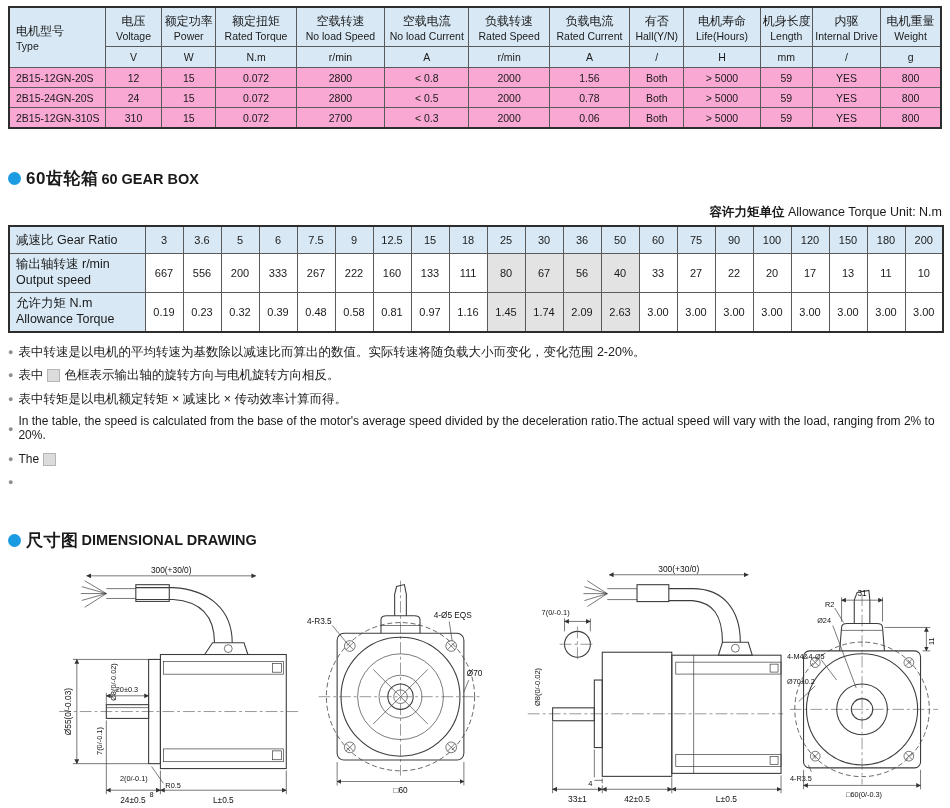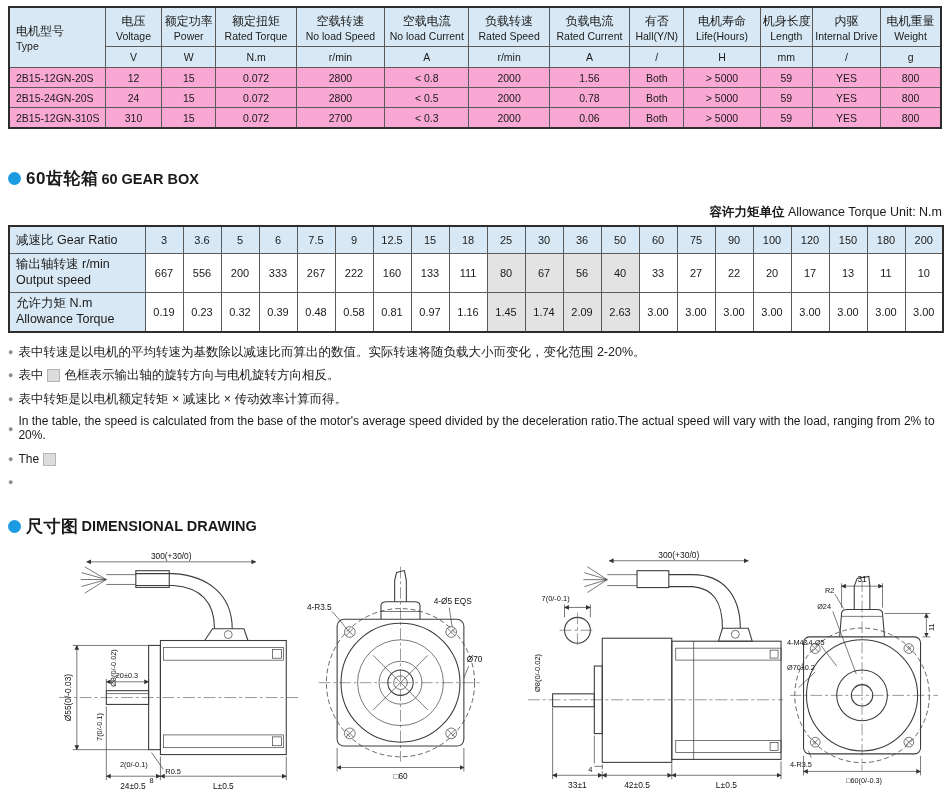--- a/index.html
+++ b/index.html
@@ -331,21 +331,21 @@
       <li class="en">
         <span class="nb">●</span>
         <span>The</span>
         <span class="graybox"></span>
       </li>
       <li class="en">
         <span class="nb">●</span>
       </li>
     </ul>
 
-  <div class="section-title" style="margin-top:28px;">
+  <div class="section-title" style="margin-top:42px;">
     <span class="bullet"></span>
     <span class="zh">尺寸图</span>
     <span class="en">DIMENSIONAL DRAWING</span>
   </div>
 
   <div class="drawings">
 
     <svg width="295" height="245" viewBox="0 0 300 245">
       <defs>
           <marker id="a1" viewBox="0 0 10 10" refX="9" refY="5" markerWidth="7" markerHeight="7" orient="auto-start-reverse">

